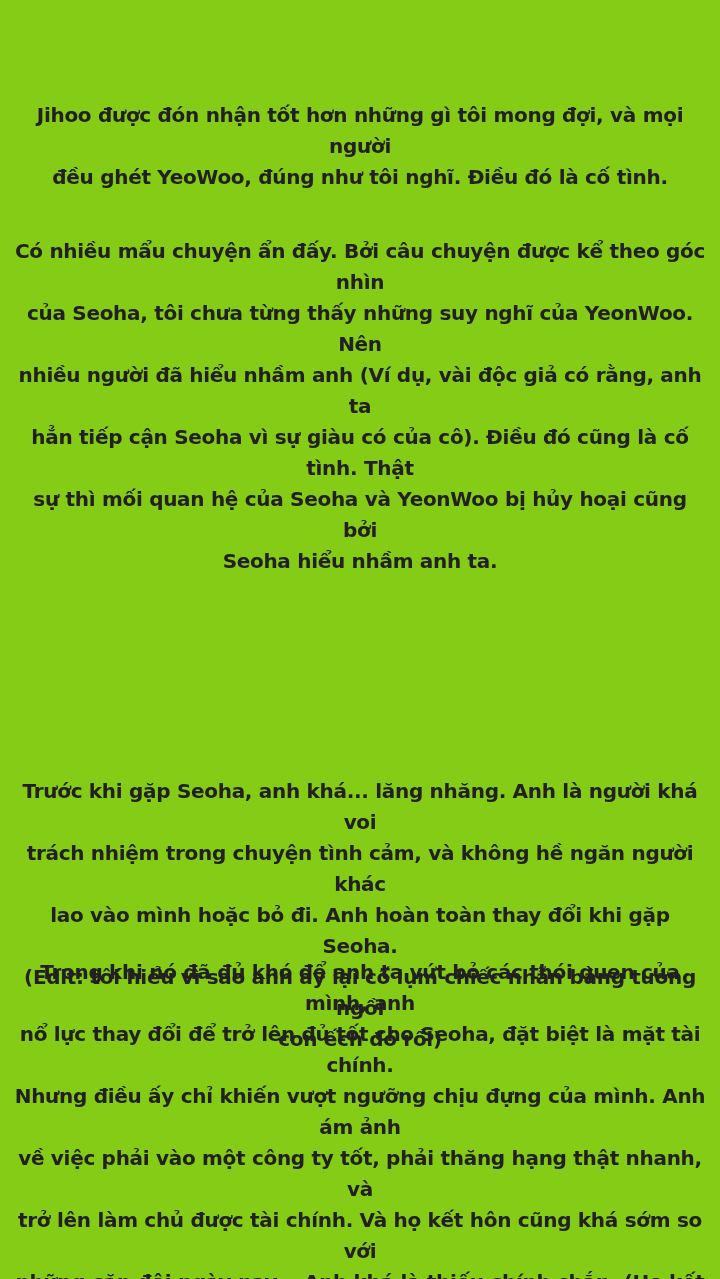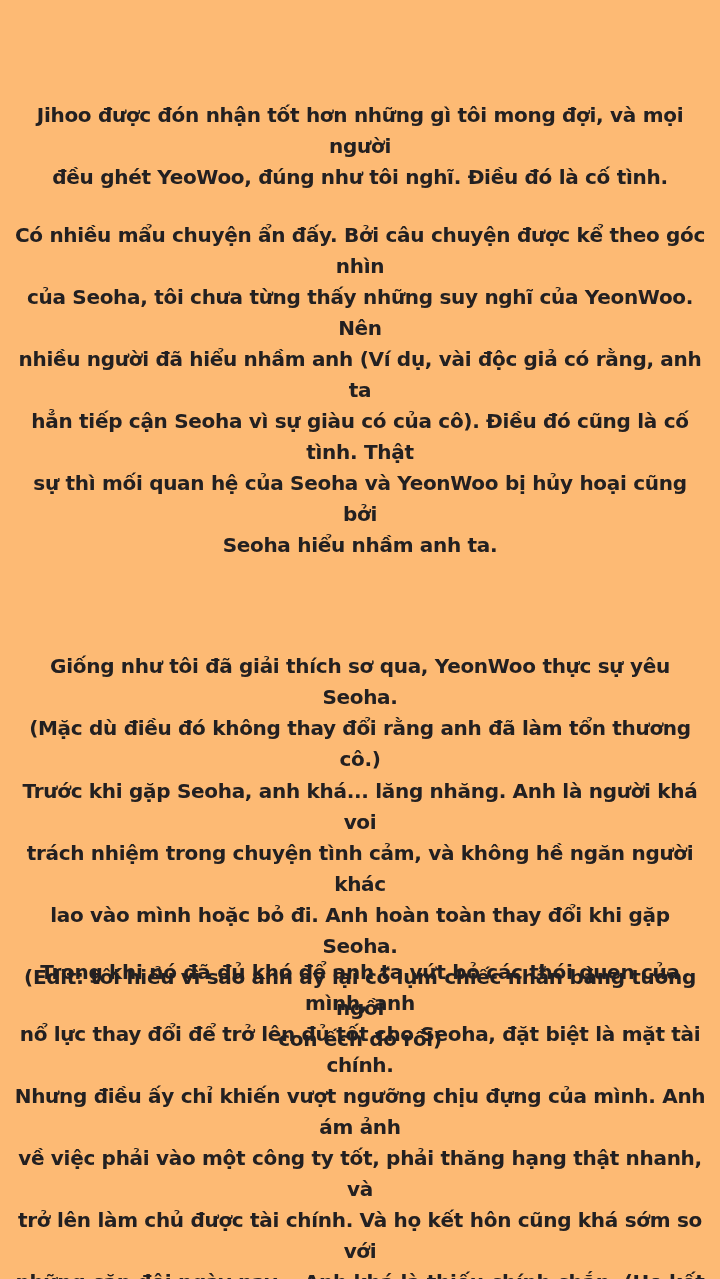--- a/index.html
+++ b/index.html
@@ -4,58 +4,56 @@
 <style>
   html, body {
     margin: 0;
     padding: 0;
     background: #ffffff;
   }
   .page {
     position: relative;
     width: 720px;
     height: 1279px;
-    background: #fdba74;
+    background: #84cc16;
     overflow: hidden;
     font-family: "DejaVu Sans", "Liberation Sans", sans-serif;
   }
   .para {
     position: absolute;
     left: 14px;
     right: 14px;
     margin: 0;
     text-align: center;
     font-size: 20px;
     font-weight: bold;
     line-height: 31px;
     letter-spacing: -0.3px;
     color: #232021;
     white-space: pre-line;
   }
   .p1 { top: 100px; }
-  .p2 { top: 220px; text-align: center; }
+  .p2 { top: 236px; text-align: center; }
   .p3 { top: 470px; }
   .p4 { top: 651px; }
   .p5 { top: 776px; }
   .p6 { top: 957px; }
 </style>
 </head>
 <body>
 
 <div class="page">
   <p class="para p1">Jihoo được đón nhận tốt hơn những gì tôi mong đợi, và mọi người
 đều ghét YeoWoo, đúng như tôi nghĩ. Điều đó là cố tình.</p>
   <p class="para p2">Có nhiều mẩu chuyện ẩn đấy. Bởi câu chuyện được kể theo góc nhìn
 của Seoha, tôi chưa từng thấy những suy nghĩ của YeonWoo. Nên
 nhiều người đã hiểu nhầm anh (Ví dụ, vài độc giả có rằng, anh ta
 hẳn tiếp cận Seoha vì sự giàu có của cô). Điều đó cũng là cố tình. Thật
 sự thì mối quan hệ của Seoha và YeonWoo bị hủy hoại cũng bởi
 Seoha hiểu nhầm anh ta.</p>
-  <p class="para p4">Giống như tôi đã giải thích sơ qua, YeonWoo thực sự yêu Seoha.
-(Mặc dù điều đó không thay đổi rằng anh đã làm tổn thương cô.)</p>
   <p class="para p5">Trước khi gặp Seoha, anh khá... lăng nhăng. Anh là người khá voi
 trách nhiệm trong chuyện tình cảm, và không hề ngăn người khác
 lao vào mình hoặc bỏ đi. Anh hoàn toàn thay đổi khi gặp Seoha.
 (Edit: tôi hiểu vì sao anh ấy lại cố lụm chiếc nhẫn bằng tướng ngồi
 con ếch đó rồi)</p>
   <p class="para p6">Trong khi nó đã đủ khó để anh ta vứt bỏ các thói quen của mình, anh
 nổ lực thay đổi để trở lên đủ tốt cho Seoha, đặt biệt là mặt tài chính.
 Nhưng điều ấy chỉ khiến vượt ngưỡng chịu đựng của mình. Anh ám ảnh
 về việc phải vào một công ty tốt, phải thăng hạng thật nhanh, và
 trở lên làm chủ được tài chính. Và họ kết hôn cũng khá sớm so với

